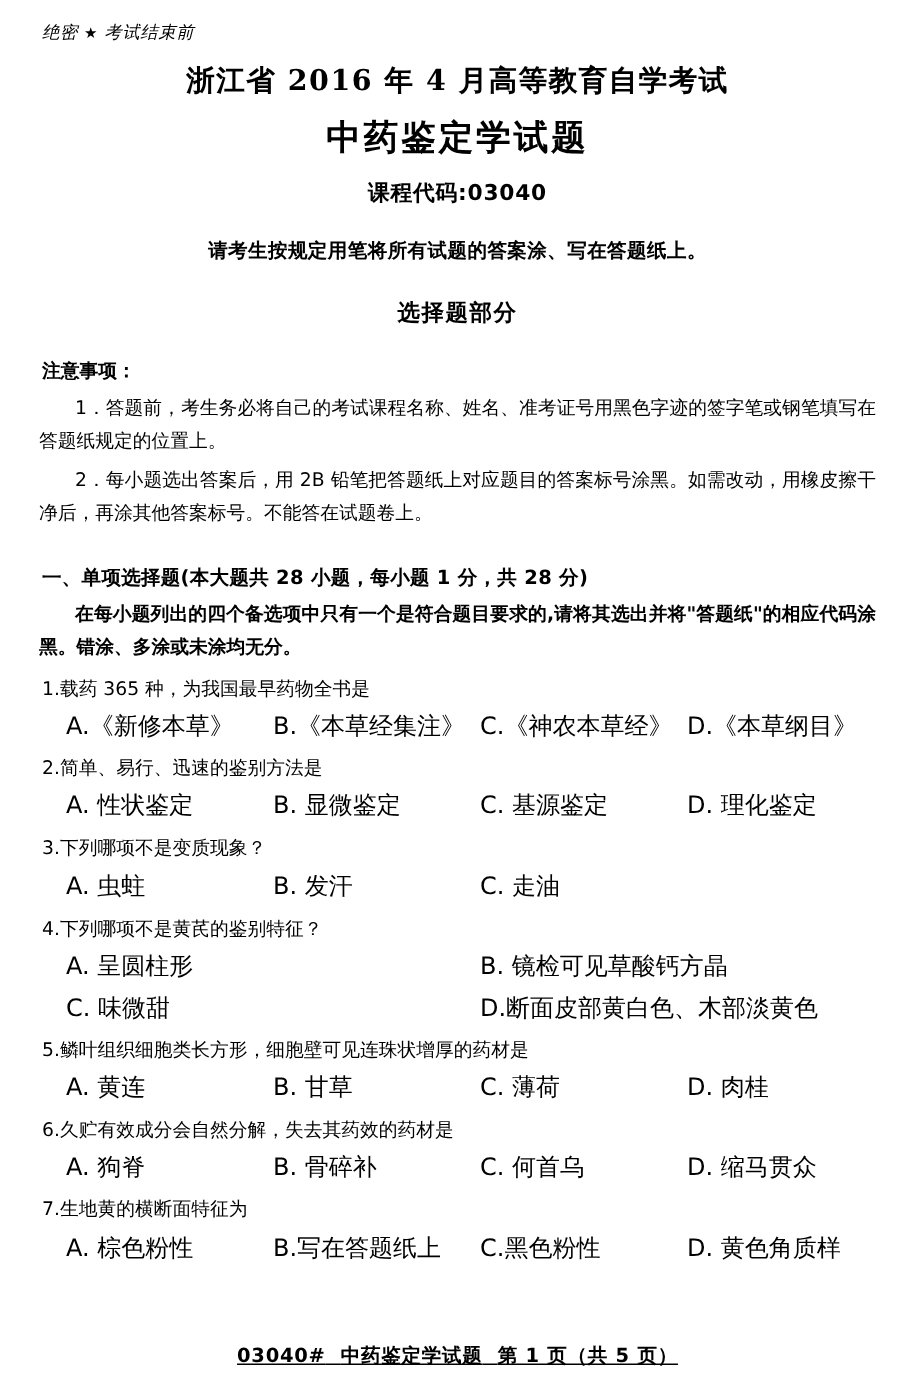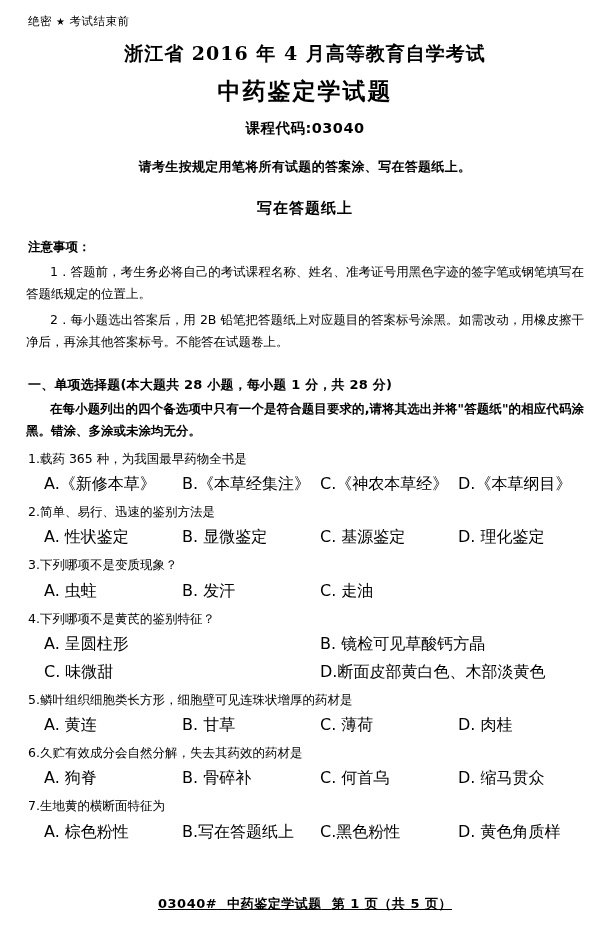--- a/index.html
+++ b/index.html
@@ -19,20 +19,21 @@
     width: 610px;
     height: 929px;
     box-sizing: border-box;
     padding: 14px 26px 0 26px;
   }
   .secret-line {
     font-size: 11.5px;
     letter-spacing: 0.5px;
     margin: 0 0 12px 2px;
     white-space: nowrap;
+    font-style: italic;
   }
   .secret-line .star {
     margin: 0 4px;
     font-size: 10px;
   }
   .title-1 {
     text-align: center;
     font-size: 19px;
     font-weight: bold;
     letter-spacing: 1px;
@@ -134,21 +135,21 @@
   <div class="secret-line">
     <span>绝密</span><span class="star">★</span><span>考试结束前</span>
   </div>
 
   <div class="title-1">浙江省 2016 年 4 月高等教育自学考试</div>
   <div class="title-2">中药鉴定学试题</div>
   <div class="title-3">课程代码:03040</div>
 
   <div class="instruction">请考生按规定用笔将所有试题的答案涂、写在答题纸上。</div>
 
-  <div class="section-head">写在答题纸上</div>
+  <div class="section-head">选择题部分</div>
 
   <div class="notes-title">注意事项：</div>
   <div class="note-item">1．答题前，考生务必将自己的考试课程名称、姓名、准考证号用黑色字迹的签字笔或钢笔填写在答题纸规定的位置上。</div>
   <div class="note-item">2．每小题选出答案后，用 2B 铅笔把答题纸上对应题目的答案标号涂黑。如需改动，用橡皮擦干净后，再涂其他答案标号。不能答在试题卷上。</div>
 
   <div class="big-q-head">一、单项选择题(本大题共 28 小题，每小题 1 分，共 28 分)</div>
   <div class="big-q-sub">在每小题列出的四个备选项中只有一个是符合题目要求的,请将其选出并将"答题纸"的相应代码涂黑。错涂、多涂或未涂均无分。</div>
 
   <div class="q">
     <div class="q-stem">1.载药 365 种，为我国最早药物全书是</div>

